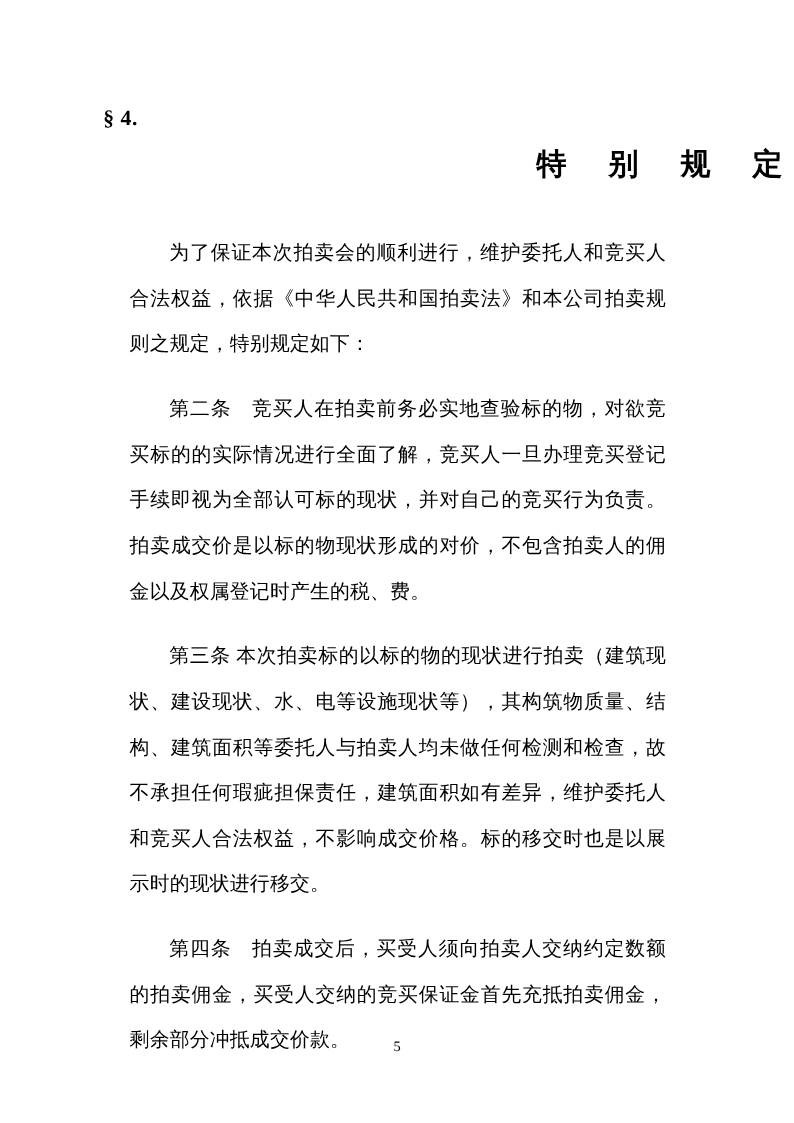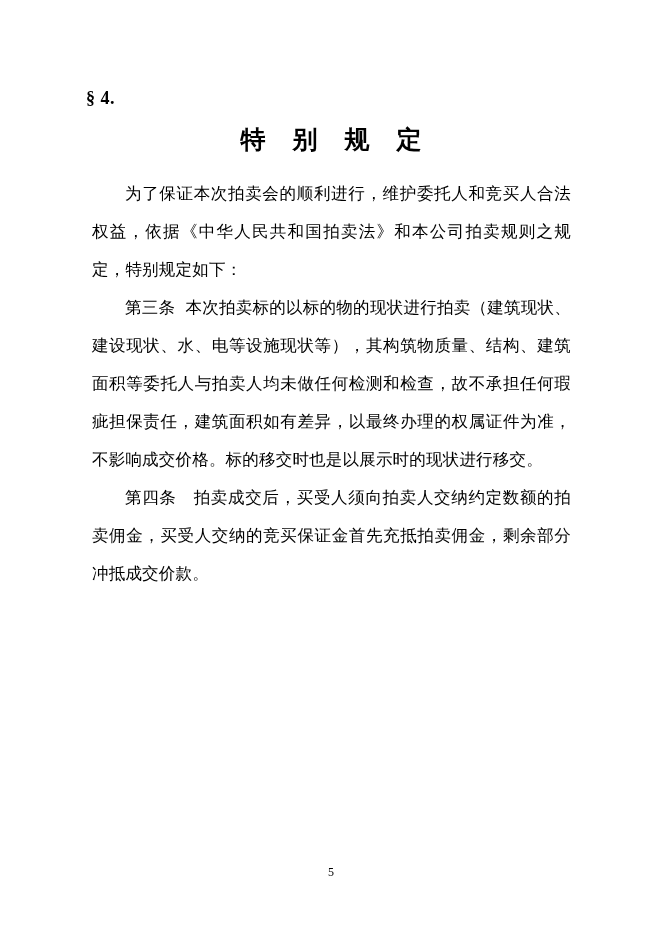--- a/index.html
+++ b/index.html
@@ -33,40 +33,40 @@
     line-height: 24px;
     white-space: pre;
   }
 
   
   .doc-title {
     position: absolute;
     left: 0;
     right: 0;
     top: 122px;
-    text-align: center;
-    font-family: Liberation Sans, sans-serif;
+    text-align: right;
+    font-family: Liberation Mono, monospace;
     font-weight: bold;
     font-size: 25px;
     line-height: 34px;
     letter-spacing: 10px;
     text-indent: 10px;
     white-space: pre;
   }
 
   
   .body-block {
     position: absolute;
     left: 92px;
     top: 176px;
     width: 479px;
   }
   .para {
-    margin: 0;
-    font-family: Liberation Mono, monospace;
+    margin: 16px;
+    font-family: Liberation Serif, serif;
     font-size: 16.5px;
     line-height: 38px;
     text-align: justify;
     text-justify: inter-ideograph;
     text-indent: 2em;
     letter-spacing: 0.2px;
     word-break: break-all;
     white-space: normal;
   }
 
@@ -86,20 +86,21 @@
 <body>
 
 <div class="page">
 
   <div class="section-marker">§ 4.</div>
 
   <div class="doc-title">特 别 规 定</div>
 
   <div class="body-block">
     <p class="para">为了保证本次拍卖会的顺利进行，维护委托人和竞买人合法权益，依据《中华人民共和国拍卖法》和本公司拍卖规则之规定，特别规定如下：</p>
-    <p class="para">第三条 本次拍卖标的以标的物的现状进行拍卖（建筑现状、建设现状、水、电等设施现状等），其构筑物质量、结构、建筑面积等委托人与拍卖人均未做任何检测和检查，故不承担任何瑕疵担保责任，建筑面积如有差异，以最终办理的权属证件为准，不影响成交价格。标的移交时也是以展示时的现状进行移交。</p>
+    <p class="para">第二条　竞买人在拍卖前务必实地查验标的物，对欲竞买标的的实际情况进行全面了解，竞买人一旦办理竞买登记手续即视为全部认可标的现状，并对自己的竞买行为负责。拍卖成交价是以标的物现状形成的对价，不包含拍卖人的佣金以及权属登记时产生的税、费。</p>
+    <p class="para">第三条 本次拍卖标的以标的物的现状进行拍卖（建筑现状、建设现状、水、电等设施现状等），其构筑物质量、结构、建筑面积等委托人与拍卖人均未做任何检测和检查，故不承担任何瑕疵担保责任，建筑面积如有差异，维护委托人和竞买人合法权益，不影响成交价格。标的移交时也是以展示时的现状进行移交。</p>
     <p class="para">第四条　拍卖成交后，买受人须向拍卖人交纳约定数额的拍卖佣金，买受人交纳的竞买保证金首先充抵拍卖佣金，剩余部分冲抵成交价款。</p>
 
   </div>
 
   <div class="page-number">5</div>
 
 </div>
 
 </body></html>

